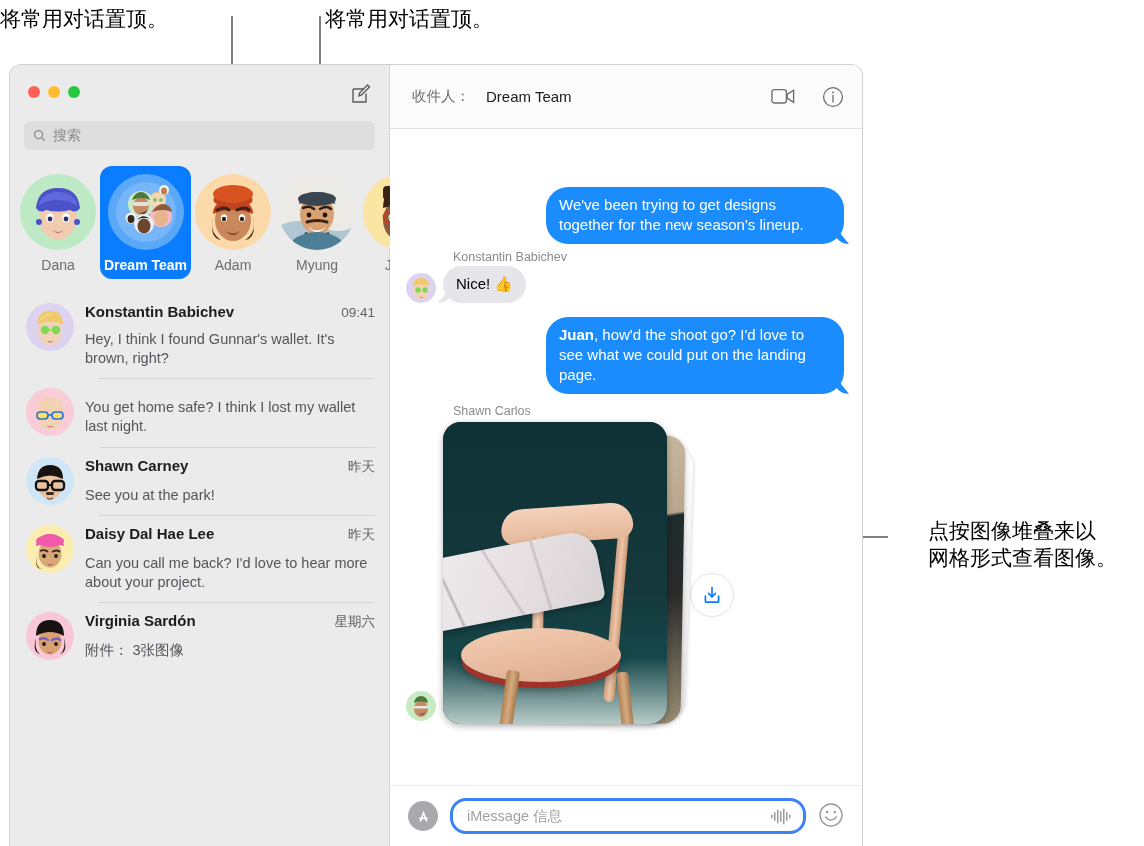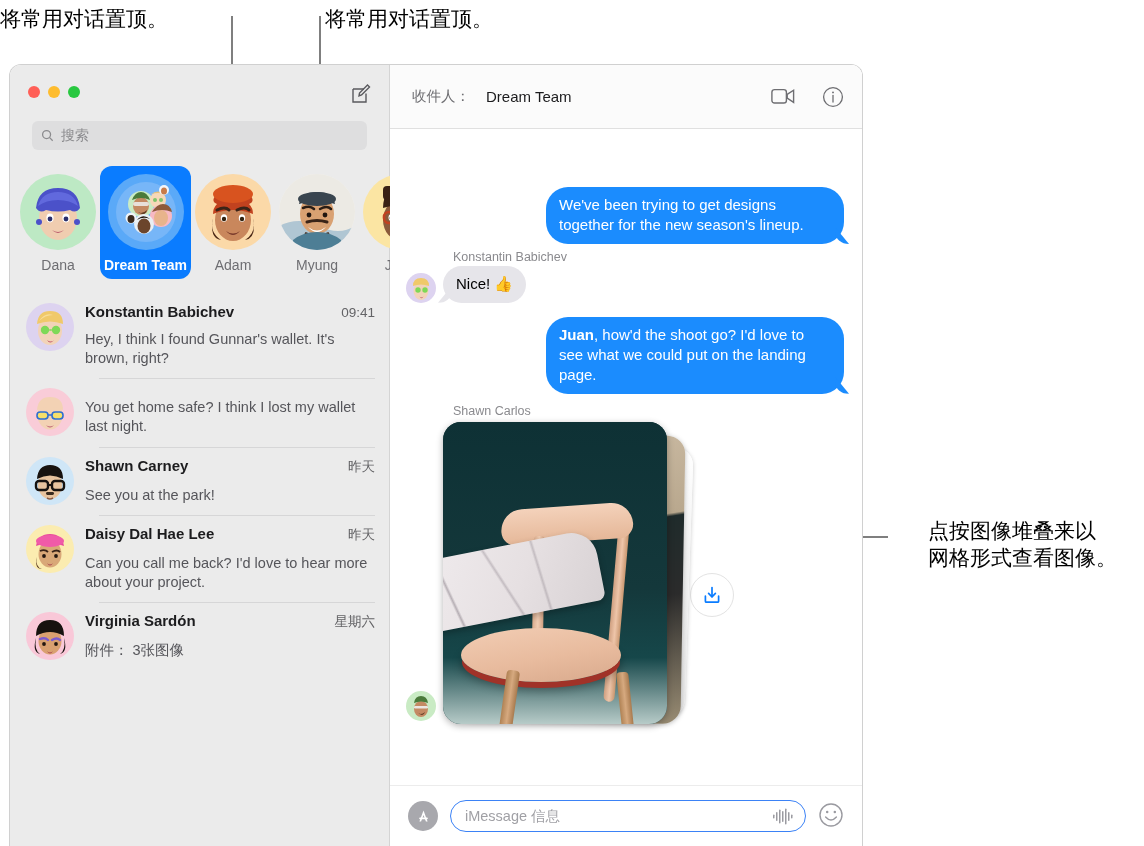--- a/index.html
+++ b/index.html
@@ -78,21 +78,21 @@
   .tl-max   { background: #28c840; }
 
   #compose-button {
     position: absolute;
     right: 16px;
     top: 17px;
     width: 24px; height: 24px;
   }
 
   #search-wrap {
-    padding: 0 22px;
+    padding: 0 14px;
     flex: 0 0 auto;
   }
   #search-field {
     height: 29px;
     background: #dededf;
     border-radius: 6px;
     display: flex;
     align-items: center;
     padding: 0 9px;
     gap: 7px;
@@ -448,21 +448,21 @@
     position: absolute;
     left: 7px; top: 0;
     width: 30px; height: 30px;
     border-radius: 50%;
     border: 1px solid #c9c9cd;
     z-index: -1;
   }
   #message-input {
     flex: 1 1 auto;
     height: 30px;
-    border: 1px solid #3b82f6;
+    border: 3px solid #3b82f6;
     border-radius: 16px;
     display: flex;
     align-items: center;
     padding: 0 10px 0 14px;
     gap: 8px;
   }
   #message-placeholder {
     flex: 1 1 auto;
     font-size: 14.5px;
     color: #a0a0a5;

